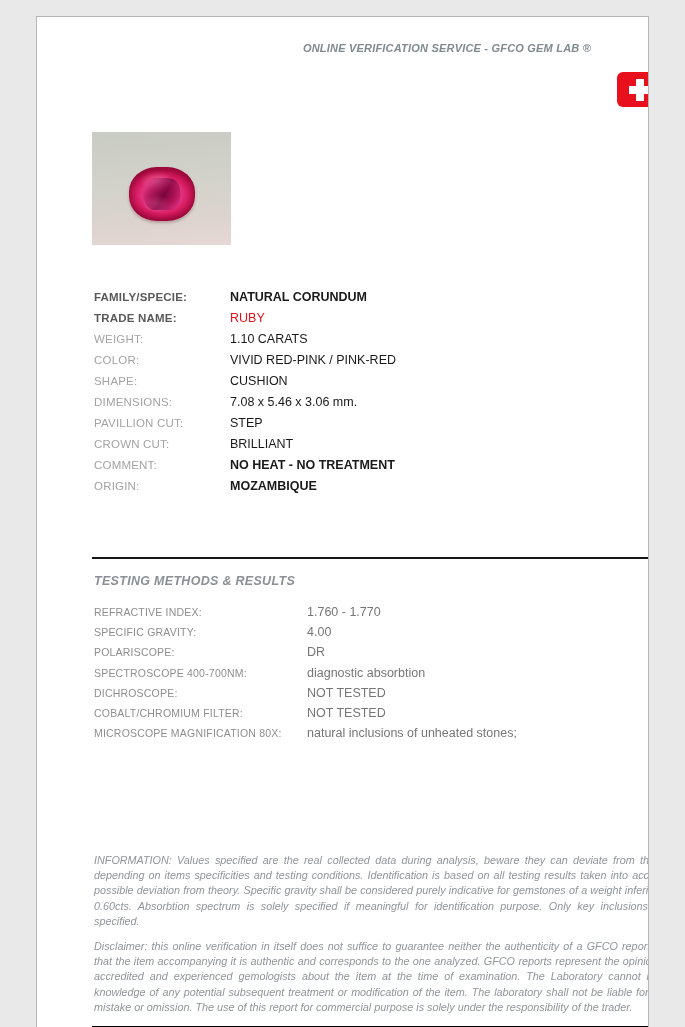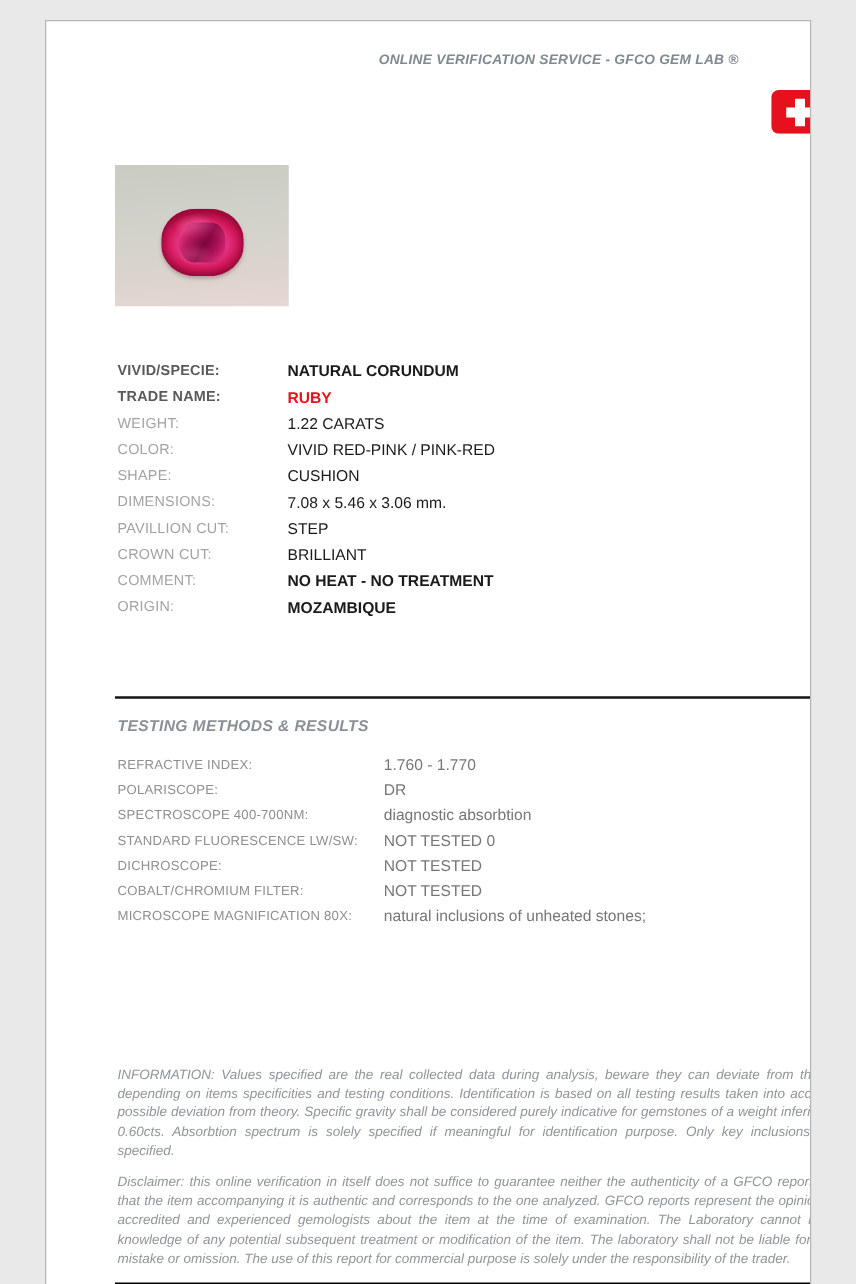--- a/index.html
+++ b/index.html
@@ -48,21 +48,21 @@
     content:""; position:absolute; inset:20% 22%; border-radius:32%/38%;
     background:linear-gradient(120deg, rgba(255,70,150,.55), rgba(110,0,55,.65) 55%, rgba(235,45,135,.5));
   }
   
   .ident { position:absolute; top:269px; left:57px; width:560px; }
   .ident .row { display:flex; height:21px; align-items:center; }
   .ilabel { width:136px; font-size:11.5px; color:#a3a3a3; letter-spacing:.2px; }
   .ilabel.strong { color:#595959; font-weight:bold; }
   .ivalue { font-size:12.5px; color:#1a1a1a; }
   .ivalue.bold { font-weight:bold; }
-  .ivalue.red { color:#e8111c; font-weight:bold; }
+  .ivalue.red { color:#e8111c; font-weight:normal; }
   
   .divider-thin  { position:absolute; top:540px; left:55px; width:577px; height:2px; background:#151515; }
   .divider-thick { position:absolute; top:1009px; left:55px; width:577px; height:3px; background:#000; }
   
   .section-title {
     position:absolute; top:557px; left:57px;
     font-size:12.5px; font-weight:bold; font-style:italic; color:#8a9096; letter-spacing:.3px;
   }
   .tests { position:absolute; top:585px; left:57px; width:575px; }
   .tests .row { display:flex; height:20.2px; align-items:center; }
@@ -86,30 +86,30 @@
 
 
   <div class="flag"></div>
 
   <div class="photo">
     <div class="gem"></div>
   </div>
 
   <div class="ident">
     <div class="row">
-      <span class="ilabel strong">VIVID/SPECIE:</span>
+      <span class="ilabel strong">FAMILY/SPECIE:</span>
       <span class="ivalue bold">NATURAL CORUNDUM</span>
     </div>
     <div class="row">
       <span class="ilabel strong">TRADE NAME:</span>
       <span class="ivalue red">RUBY</span>
     </div>
     <div class="row">
       <span class="ilabel">WEIGHT:</span>
-      <span class="ivalue">1.22 CARATS</span>
+      <span class="ivalue">1.10 CARATS</span>
     </div>
     <div class="row">
       <span class="ilabel">COLOR:</span>
       <span class="ivalue">VIVID RED-PINK / PINK-RED</span>
     </div>
     <div class="row">
       <span class="ilabel">SHAPE:</span>
       <span class="ivalue">CUSHION</span>
     </div>
     <div class="row">
@@ -137,30 +137,30 @@
   <div class="divider-thin"></div>
 
   <div class="section-title">TESTING METHODS &amp; RESULTS</div>
 
   <div class="tests">
     <div class="row">
       <span class="tlabel">REFRACTIVE INDEX:</span>
       <span class="tvalue">1.760 - 1.770</span>
     </div>
     <div class="row">
+      <span class="tlabel">SPECIFIC GRAVITY:</span>
+      <span class="tvalue">4.00</span>
+    </div>
+    <div class="row">
       <span class="tlabel">POLARISCOPE:</span>
       <span class="tvalue">DR</span>
     </div>
     <div class="row">
       <span class="tlabel">SPECTROSCOPE 400-700NM:</span>
       <span class="tvalue">diagnostic absorbtion</span>
-    </div>
-    <div class="row">
-      <span class="tlabel">STANDARD FLUORESCENCE LW/SW:</span>
-      <span class="tvalue">NOT TESTED 0</span>
     </div>
     <div class="row">
       <span class="tlabel">DICHROSCOPE:</span>
       <span class="tvalue">NOT TESTED</span>
     </div>
     <div class="row">
       <span class="tlabel">COBALT/CHROMIUM FILTER:</span>
       <span class="tvalue">NOT TESTED</span>
     </div>
     <div class="row">

